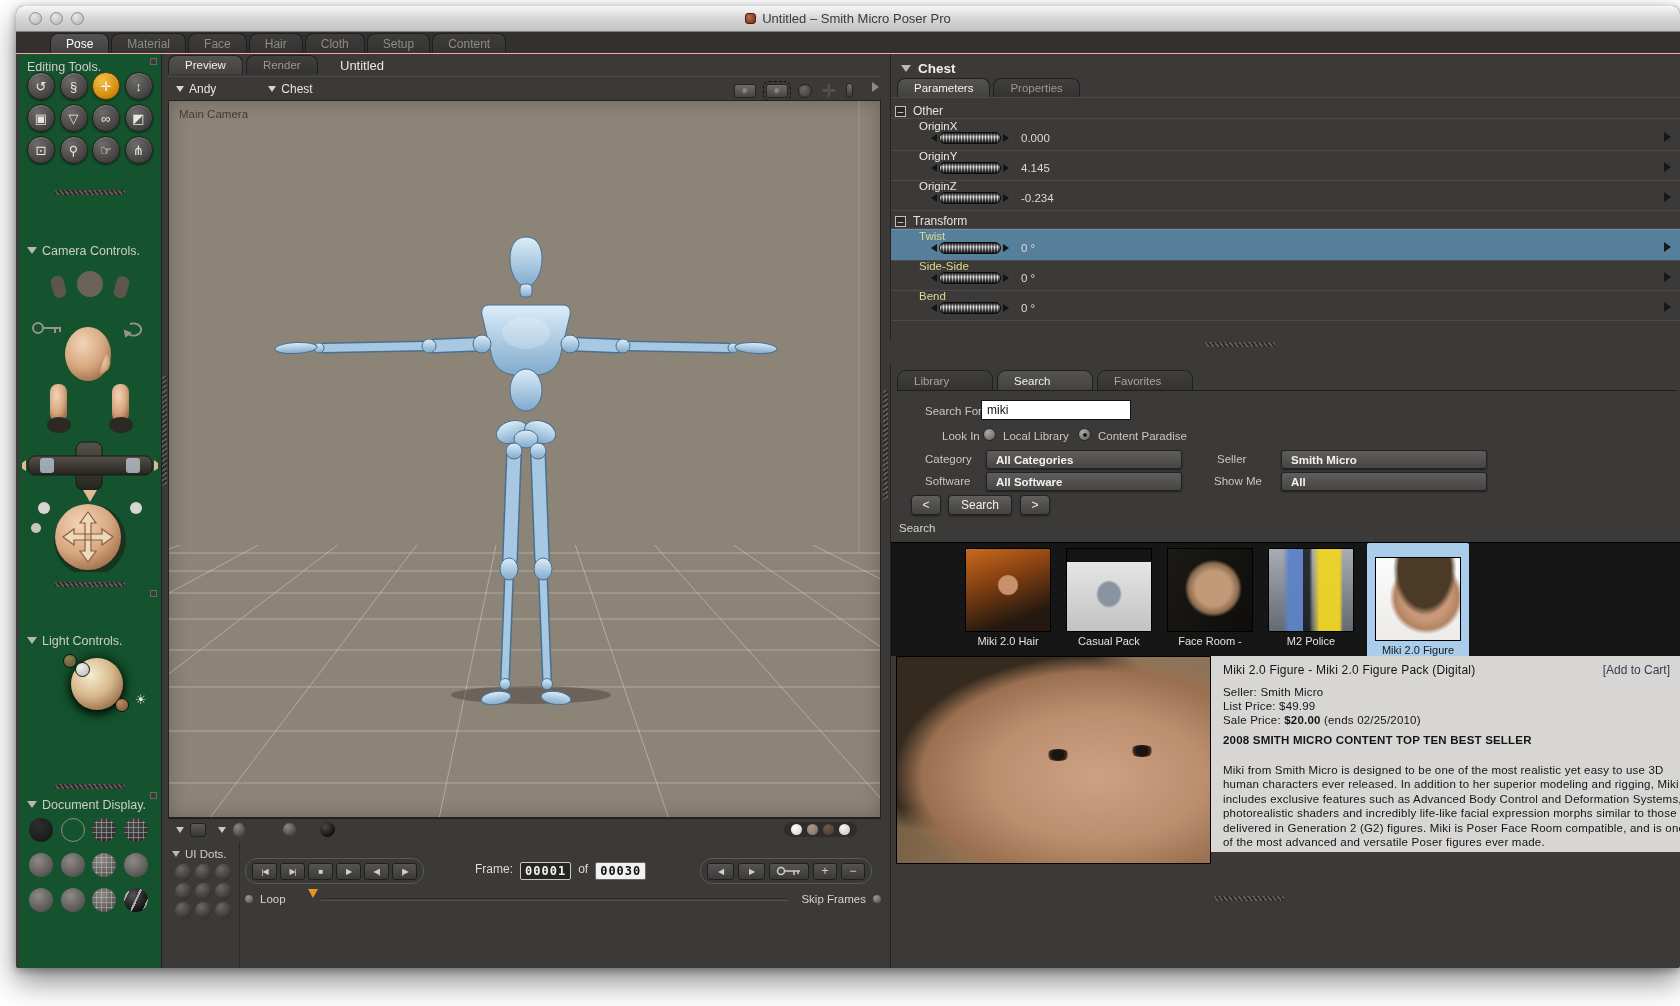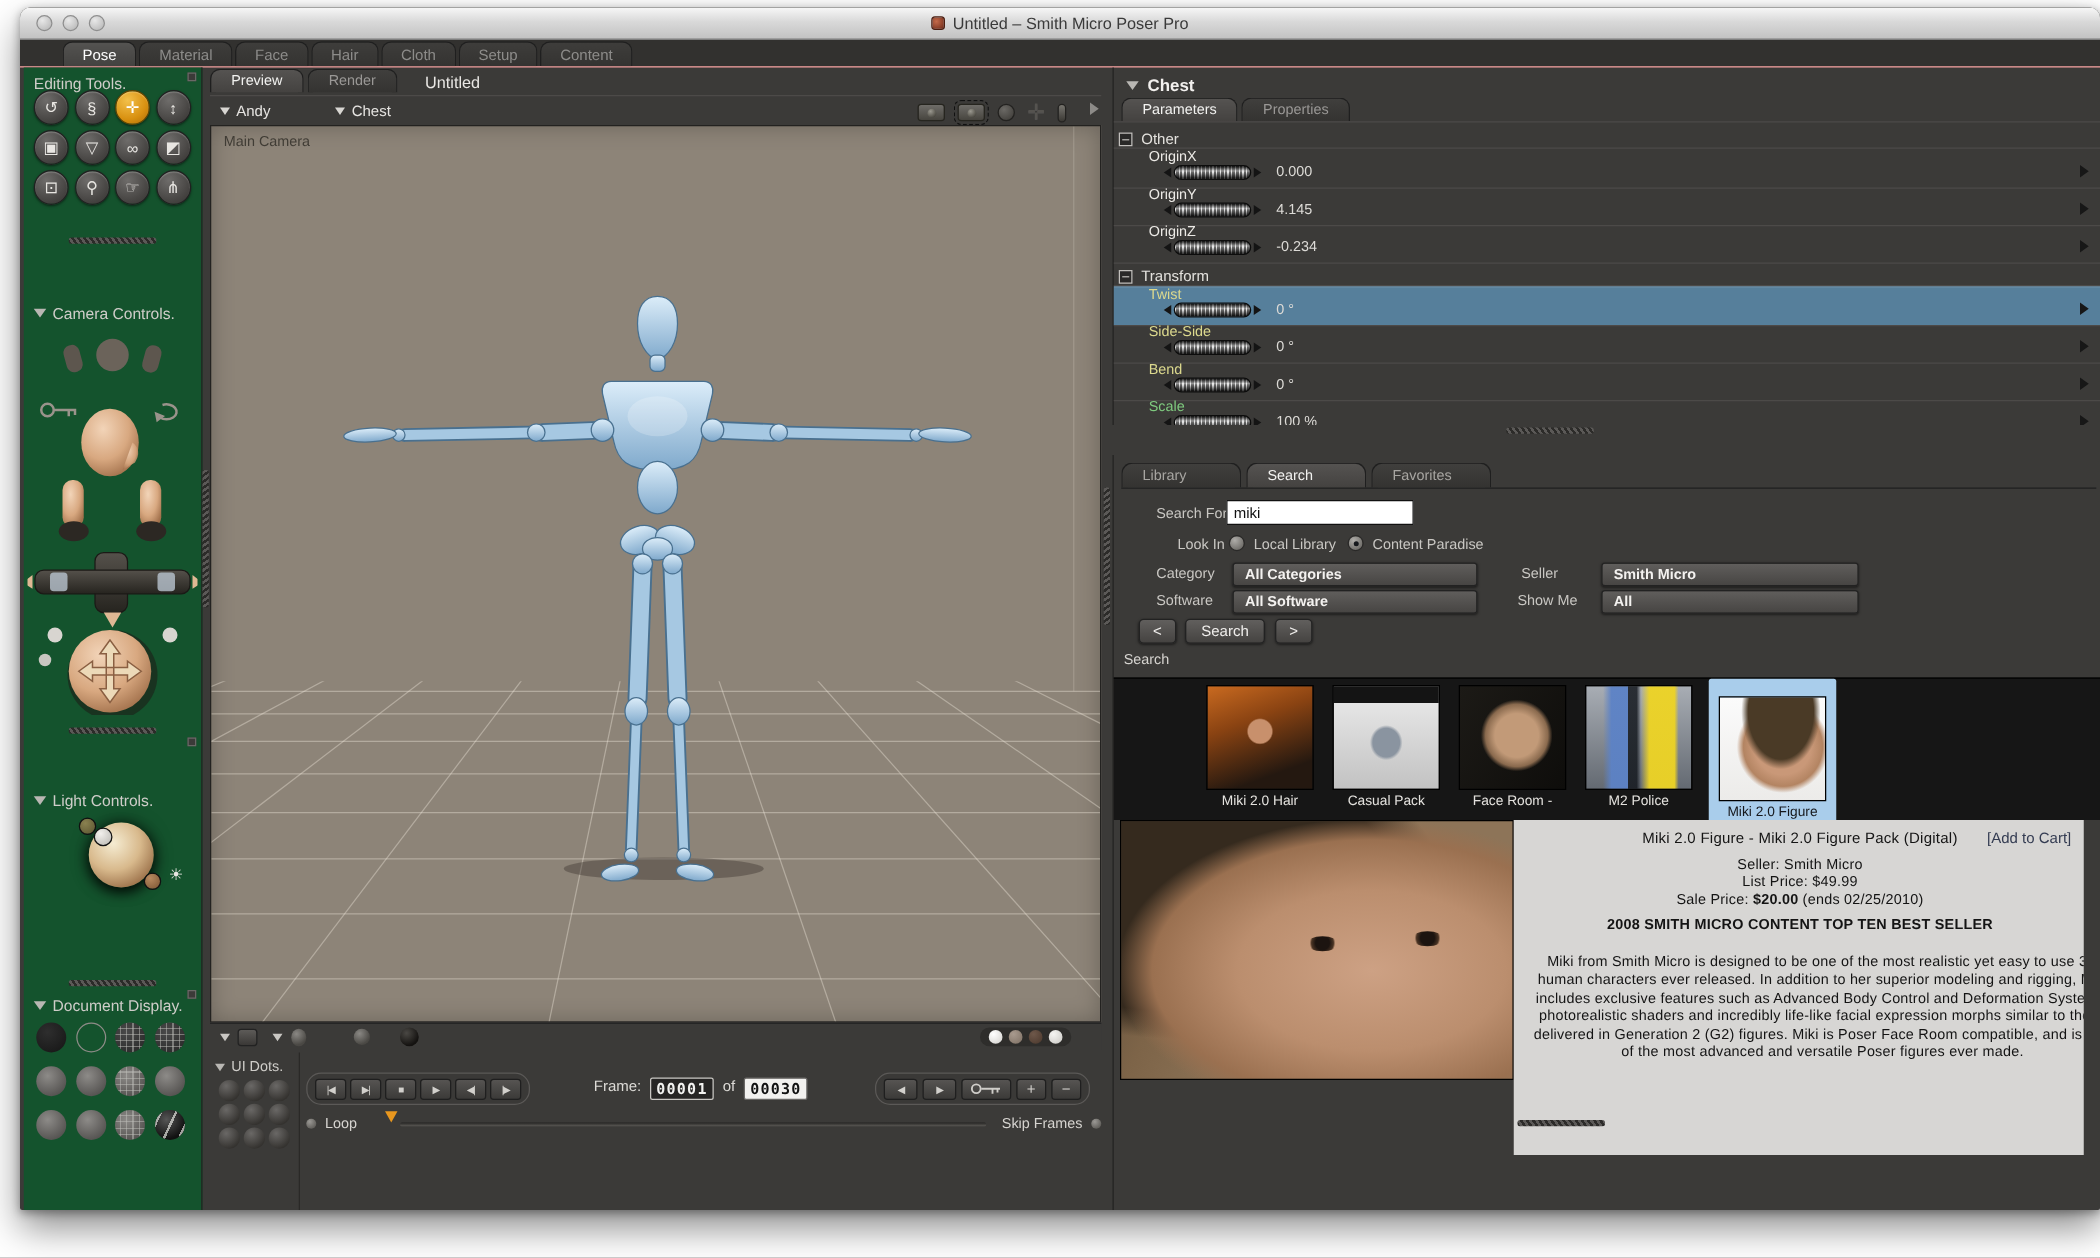--- a/index.html
+++ b/index.html
@@ -144,21 +144,21 @@
   .t4 { background:linear-gradient(#141414 0 16%, rgba(0,0,0,0) 16%), radial-gradient(ellipse at 50% 55%, #8a94a0 0 18%, rgba(0,0,0,0) 22%), linear-gradient(#ececec,#c2c2c2); }
   .t5 { background:radial-gradient(circle at 54% 48%, #c29a78 0 28%, #8a6a4e 40%, rgba(0,0,0,0) 46%), linear-gradient(120deg,#1c1a16,#0e0d0b); }
   .t6 { background:linear-gradient(90deg, rgba(0,0,0,0) 16%, rgba(92,130,198,.95) 24% 40%, rgba(20,24,30,.85) 40% 48%, rgba(0,0,0,0) 52%, rgba(238,212,36,.95) 60% 84%, rgba(0,0,0,0) 88%), linear-gradient(#a8adb4,#646a72); }
   .t7 { background:radial-gradient(ellipse at 58% 14%, #4a3a26 0 38%, rgba(0,0,0,0) 46%), radial-gradient(circle at 60% 48%, #c99878 0 34%, #b38462 48%, rgba(0,0,0,0) 56%), linear-gradient(#fbfbfb,#ecebe9); }
   .detail { position:absolute; left:0; right:0; top:292px; height:208px; }
   .dimg { position:absolute; left:5px; top:0; width:315px; height:208px; border:1px solid #000; overflow:hidden;
     background: radial-gradient(ellipse at 64% 58%, #cda184 0%, #bb8e6e 38%, #9a7050 62%, rgba(0,0,0,0) 72%),
       radial-gradient(ellipse at 16% 26%, #352a1e 0 46%, rgba(0,0,0,0) 56%),
       linear-gradient(115deg, #5c4c3a 0%, #7d6448 24%, rgba(0,0,0,0) 46%), #8d7458; }
   .eye { position:absolute; width:26px; height:12px; border-radius:50%; background:radial-gradient(circle at 50% 45%, #1c1410 0 38%, #4a3424 60%, rgba(0,0,0,0) 70%); }
-  .dtext { position:absolute; left:320px; right:13px; top:0; height:268px; background:#d7d6d4; color:#141414; overflow:hidden; padding:7px 10px 0 12px;text-align:center; }
+  .dtext { position:absolute; left:320px; right:0; top:0; height:196px; background:#d7d6d4; color:#141414; overflow:hidden; padding:7px 10px 0 12px; }
   .dtitle { font-size:12px; letter-spacing:.2px; }
   .cartlink { position:absolute; right:10px; top:7px; font-size:12px; color:#343c52; }
   .dline { font-size:11.5px; letter-spacing:.2px; margin-top:2px; }
   .dbold { font-weight:bold; }
   .ddesc { font-size:11.5px; letter-spacing:.2px; line-height:1.26; margin-top:17px; width:470px; }
   .vhatch { position:absolute; width:5px; height:110px; background:repeating-linear-gradient(-35deg,#2c2b29 0 2px,#5b5957 2px 4px); border-radius:2px; }
   .keysvg { stroke:#cfcdc9; fill:none; stroke-width:1.5; }
 </style>
 </head>
 <body>
@@ -587,30 +587,20 @@
       <span class="dialrow">
         <span class="da l"></span>
         <span class="dialbody"></span>
         <span class="da r"></span>
         <span class="pval">0 °</span>
       </span>
       <span class="rowarrow" style="top:12px;"></span>
     </div>
     <div class="sep" style="top:266px;"></div>
 
-    <div class="prow" style="top:266px; height:20px; overflow:hidden;">
-      <span class="plabel c-green">Scale</span>
-      <span class="dialrow">
-        <span class="da l"></span>
-        <span class="dialbody"></span>
-        <span class="da r"></span>
-        <span class="pval">100 %</span>
-      </span>
-      <span class="rowarrow" style="top:12px;"></span>
-    </div>
   </div>
 
   <div class="hdiv hatch" style="left:1189px; top:336px; position:absolute;"></div>
   <div class="vhatch" style="left:867px; top:384px;"></div>
   <div class="vhatch" style="left:146px; top:370px;"></div>
 
   <div class="lpanel">
     <div class="ltabs">
       <div class="ltab">Library</div>
       <div class="ltab active">Search</div>

